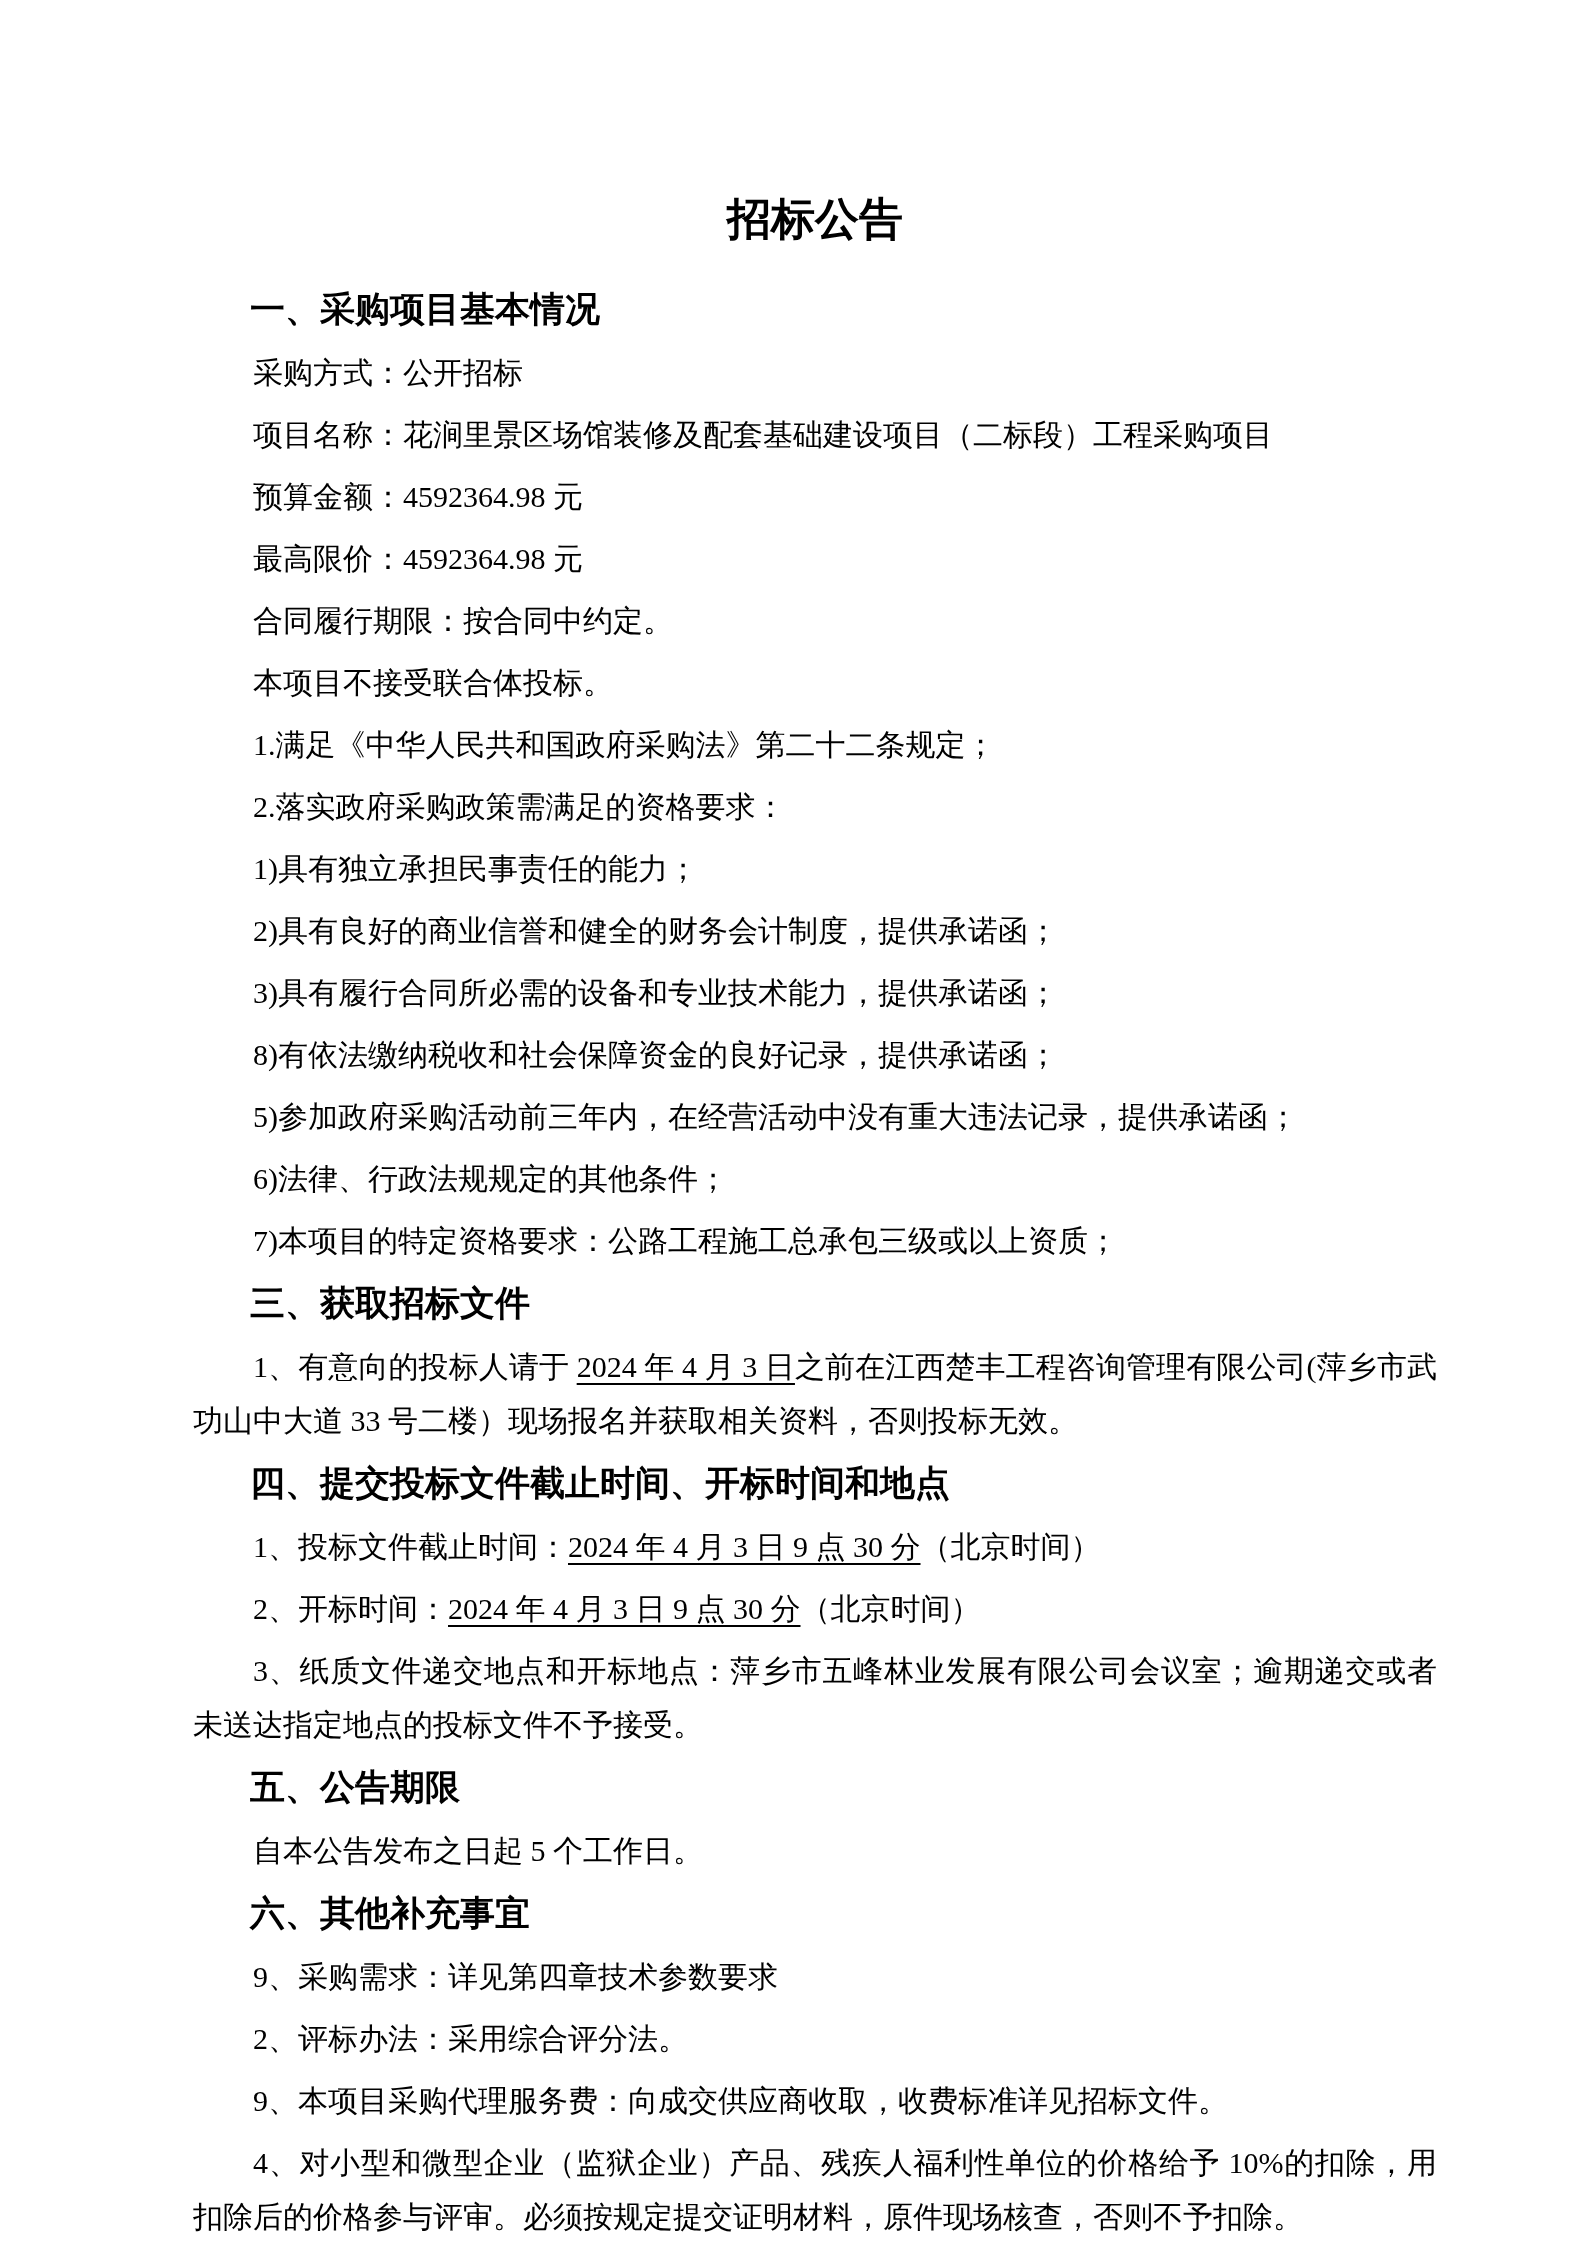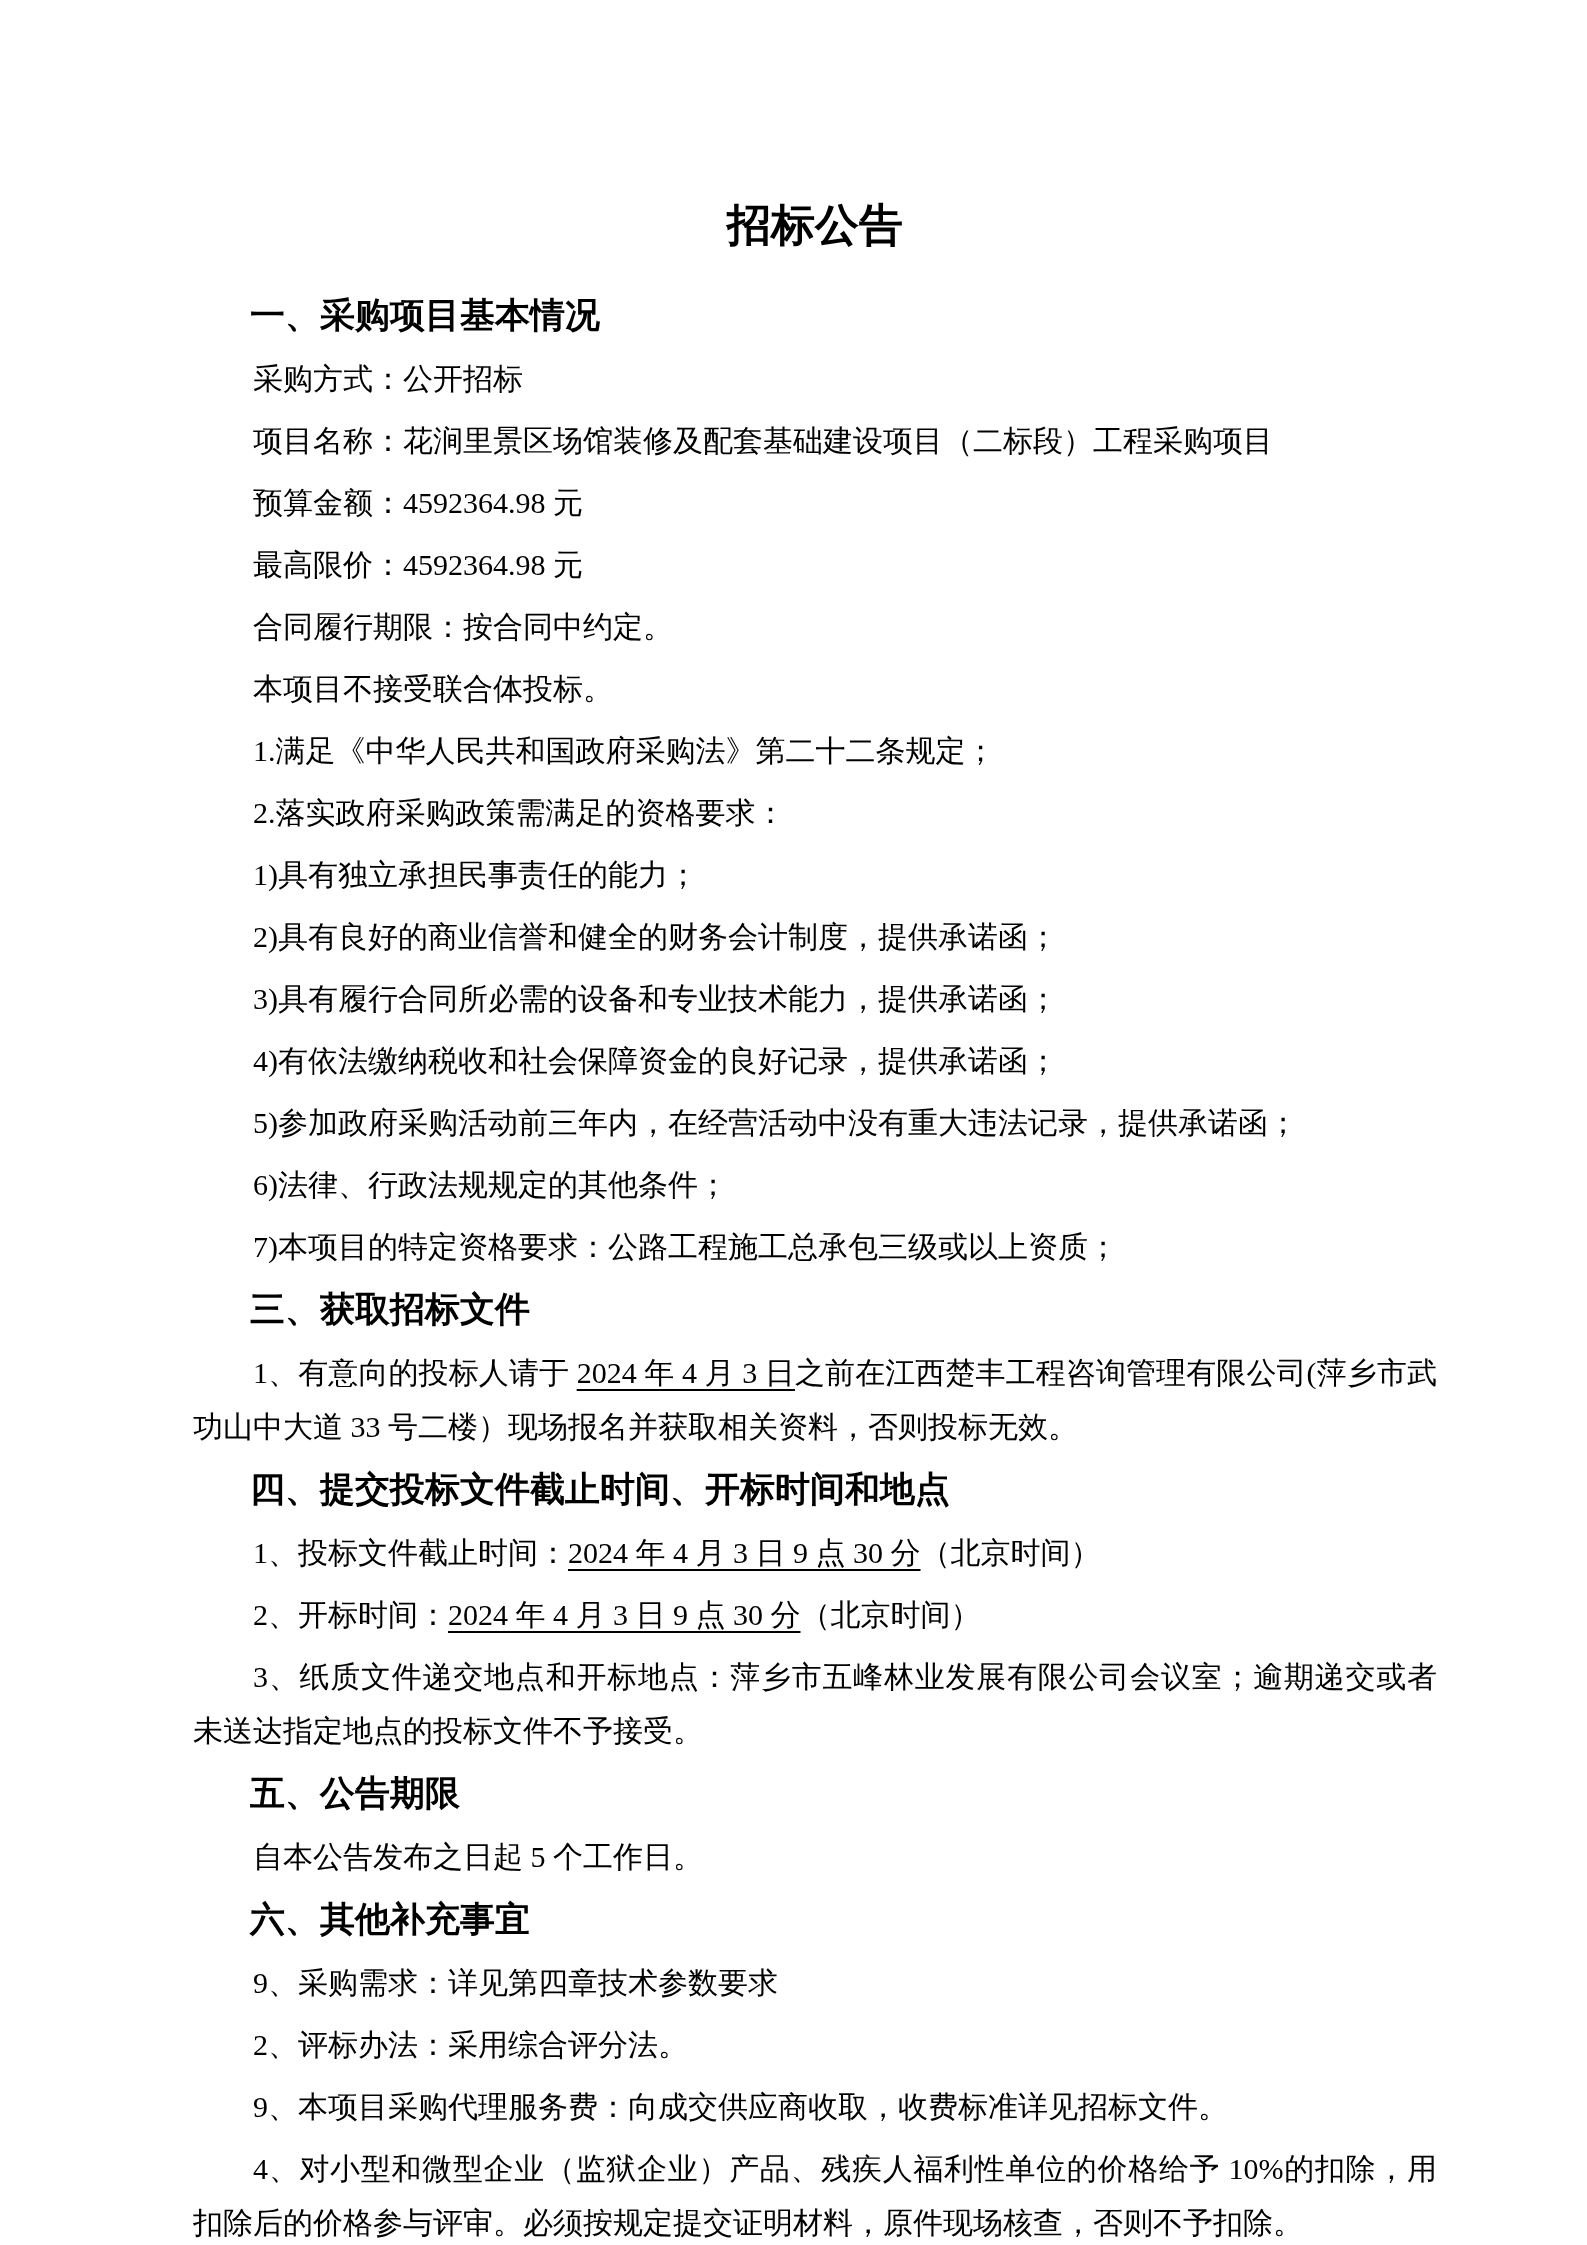--- a/index.html
+++ b/index.html
@@ -16,21 +16,21 @@
   .doc {
     box-sizing: border-box;
     width: 100%;
     padding: 180px 142px 0 185px;
   }
   .doc-title {
     text-align: center;
     font-size: 44px;
     font-weight: 700;
     line-height: 60px;
-    margin: 16px 0 32px 0;
+    margin: 10px 0 32px 0;
   }
   p { margin: 8px; }
   .h {
     font-size: 35px;
     font-weight: 700;
     line-height: 56px;
     text-indent: 57px;
     text-align: left;
   }
   .b {
@@ -60,21 +60,21 @@
     <p class="b">预算金额：4592364.98 元</p>
     <p class="b">最高限价：4592364.98 元</p>
     <p class="b">合同履行期限：按合同中约定。</p>
     <p class="b">本项目不接受联合体投标。</p>
 
     <p class="b">1.满足《中华人民共和国政府采购法》第二十二条规定；</p>
     <p class="b">2.落实政府采购政策需满足的资格要求：</p>
     <p class="b">1)具有独立承担民事责任的能力；</p>
     <p class="b">2)具有良好的商业信誉和健全的财务会计制度，提供承诺函；</p>
     <p class="b">3)具有履行合同所必需的设备和专业技术能力，提供承诺函；</p>
-    <p class="b">4)有依法缴纳税收和社会保障资金的良好记录，提供承诺函；</p>
+    <p class="b">8)有依法缴纳税收和社会保障资金的良好记录，提供承诺函；</p>
     <p class="b">5)参加政府采购活动前三年内，在经营活动中没有重大违法记录，提供承诺函；</p>
     <p class="b">6)法律、行政法规规定的其他条件；</p>
     <p class="b">7)本项目的特定资格要求：公路工程施工总承包三级或以上资质；</p>
 
     <p class="h">三、获取招标文件</p>
     <p class="b"><span>1、有意向的投标人请于 </span><span class="u">2024 年 4 月 3 日</span><span>之前在江西楚丰工程咨询管理有限公司(萍乡市武功山中大道 33 号二楼）现场报名并获取相关资料，否则投标无效。</span></p>
 
     <p class="h">四、提交投标文件截止时间、开标时间和地点</p>
     <p class="b"><span>1、投标文件截止时间：</span><span class="u">2024 年 4 月 3 日 9 点 30 分</span><span>（北京时间）</span></p>
     <p class="b"><span>2、开标时间：</span><span class="u">2024 年 4 月 3 日 9 点 30 分</span><span>（北京时间）</span></p>

